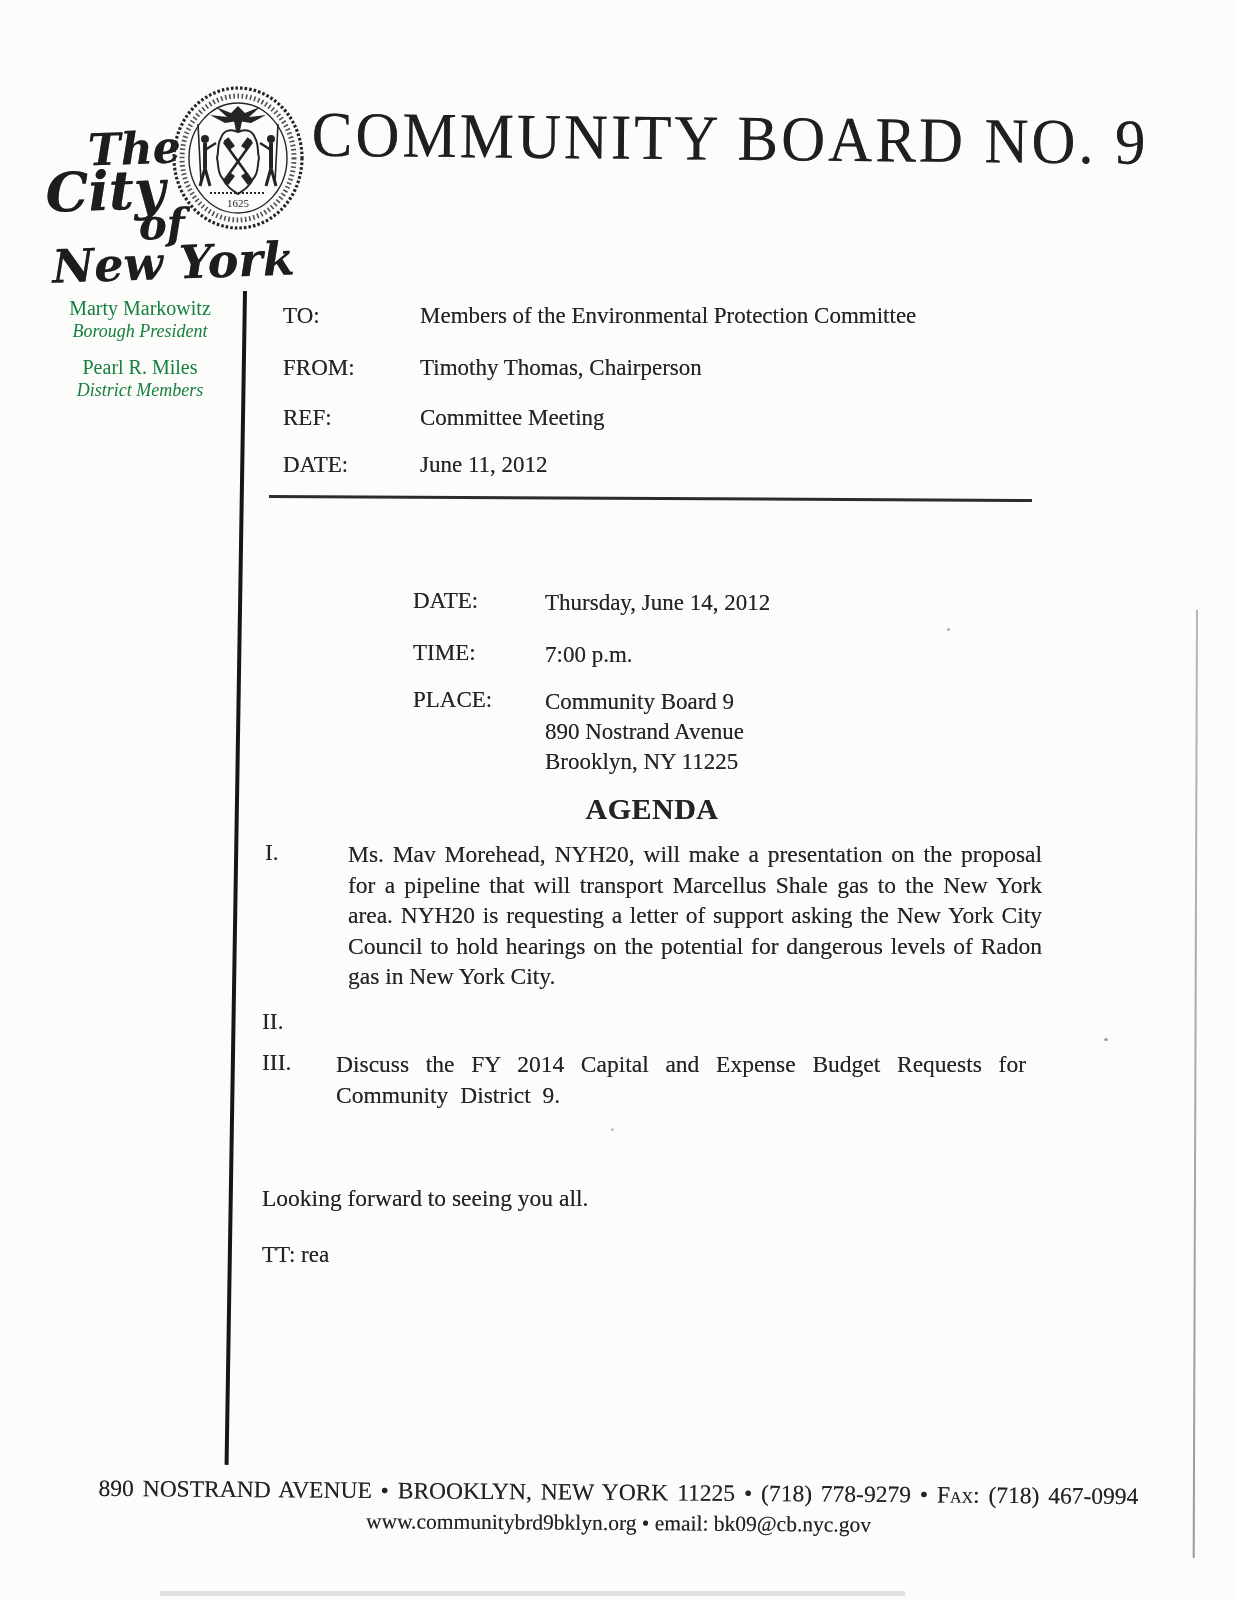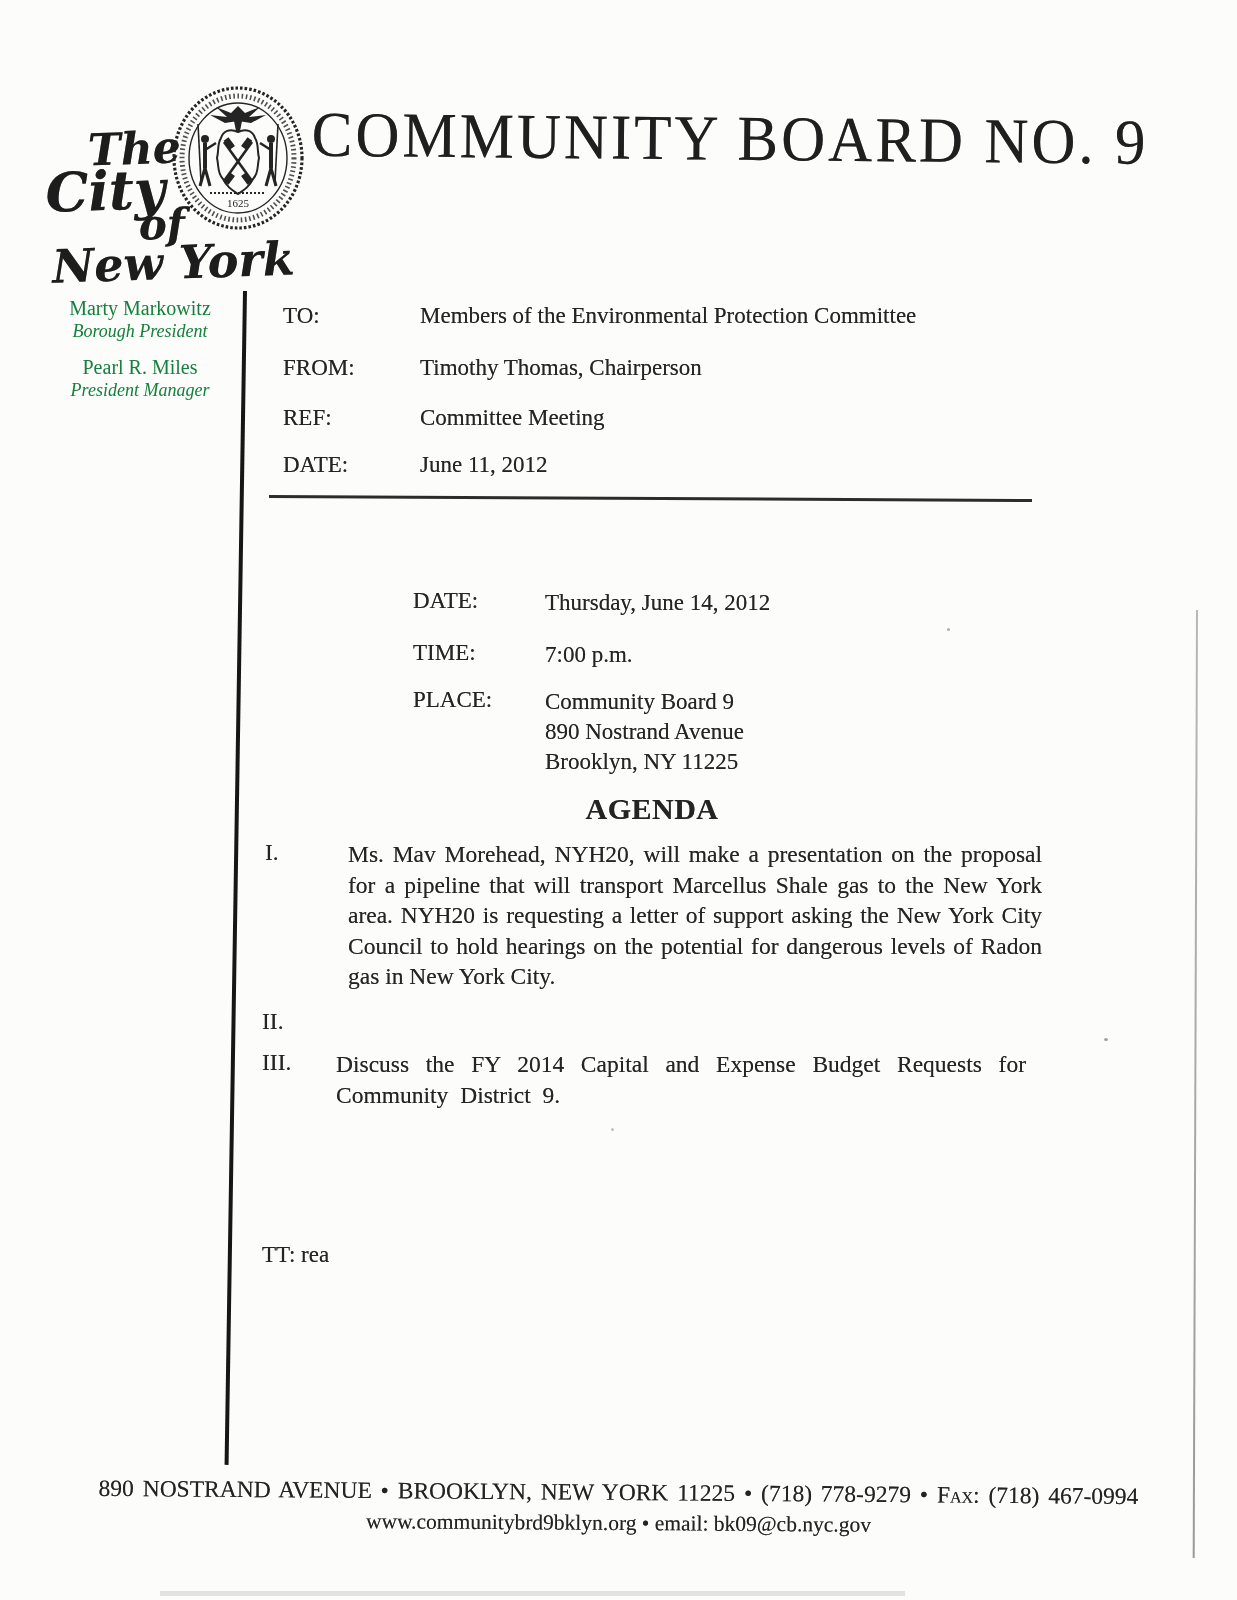--- a/index.html
+++ b/index.html
@@ -154,21 +154,21 @@
 
   <h1 class="title ink">COMMUNITY BOARD NO. 9</h1>
 
   <div class="officials">
     <div class="official">
       <div class="name">Marty Markowitz</div>
       <div class="role">Borough President</div>
     </div>
     <div class="official">
       <div class="name">Pearl R. Miles</div>
-      <div class="role">President Manager</div>
+      <div class="role">District Members</div>
     </div>
   </div>
 
   <div class="vline"></div>
   <div class="hrule"></div>
   <div class="artifact-vline"></div>
   <div class="speck speck1"></div>
   <div class="speck speck2"></div>
   <div class="speck speck3"></div>
   <div class="bottom-strip"></div>
@@ -211,18 +211,19 @@
   <h2 class="agenda-title ink">AGENDA</h2>
 
   <div class="aitem-num anum0 ink">I.</div>
   <p class="aitem-text atext0 ink">Ms. Mav Morehead, NYH20, will make a presentation on the proposal for a pipeline that will transport Marcellus Shale gas to the New York area. NYH20 is requesting a letter of support asking the New York City Council to hold hearings on the potential for dangerous levels of Radon gas in New York City.</p>
 
   <div class="aitem-num anum1 ink">II.</div>
 
   <div class="aitem-num anum2 ink">III.</div>
   <p class="aitem-text atext2 ink">Discuss the FY 2014 Capital and Expense Budget Requests for Community District 9.</p>
 
+  <p class="closing ink">Looking forward to seeing you all.</p>
   <p class="initials ink">TT: rea</p>
 
   <div class="footer-line1 ink">890 NOSTRAND AVENUE  •  BROOKLYN, NEW YORK 11225  •  (718) 778-9279  •  Fax: (718) 467-0994</div>
   <div class="footer-line2 ink">www.communitybrd9bklyn.org   •   email: bk09@cb.nyc.gov</div>
 
 </div>
 
 </body></html>

